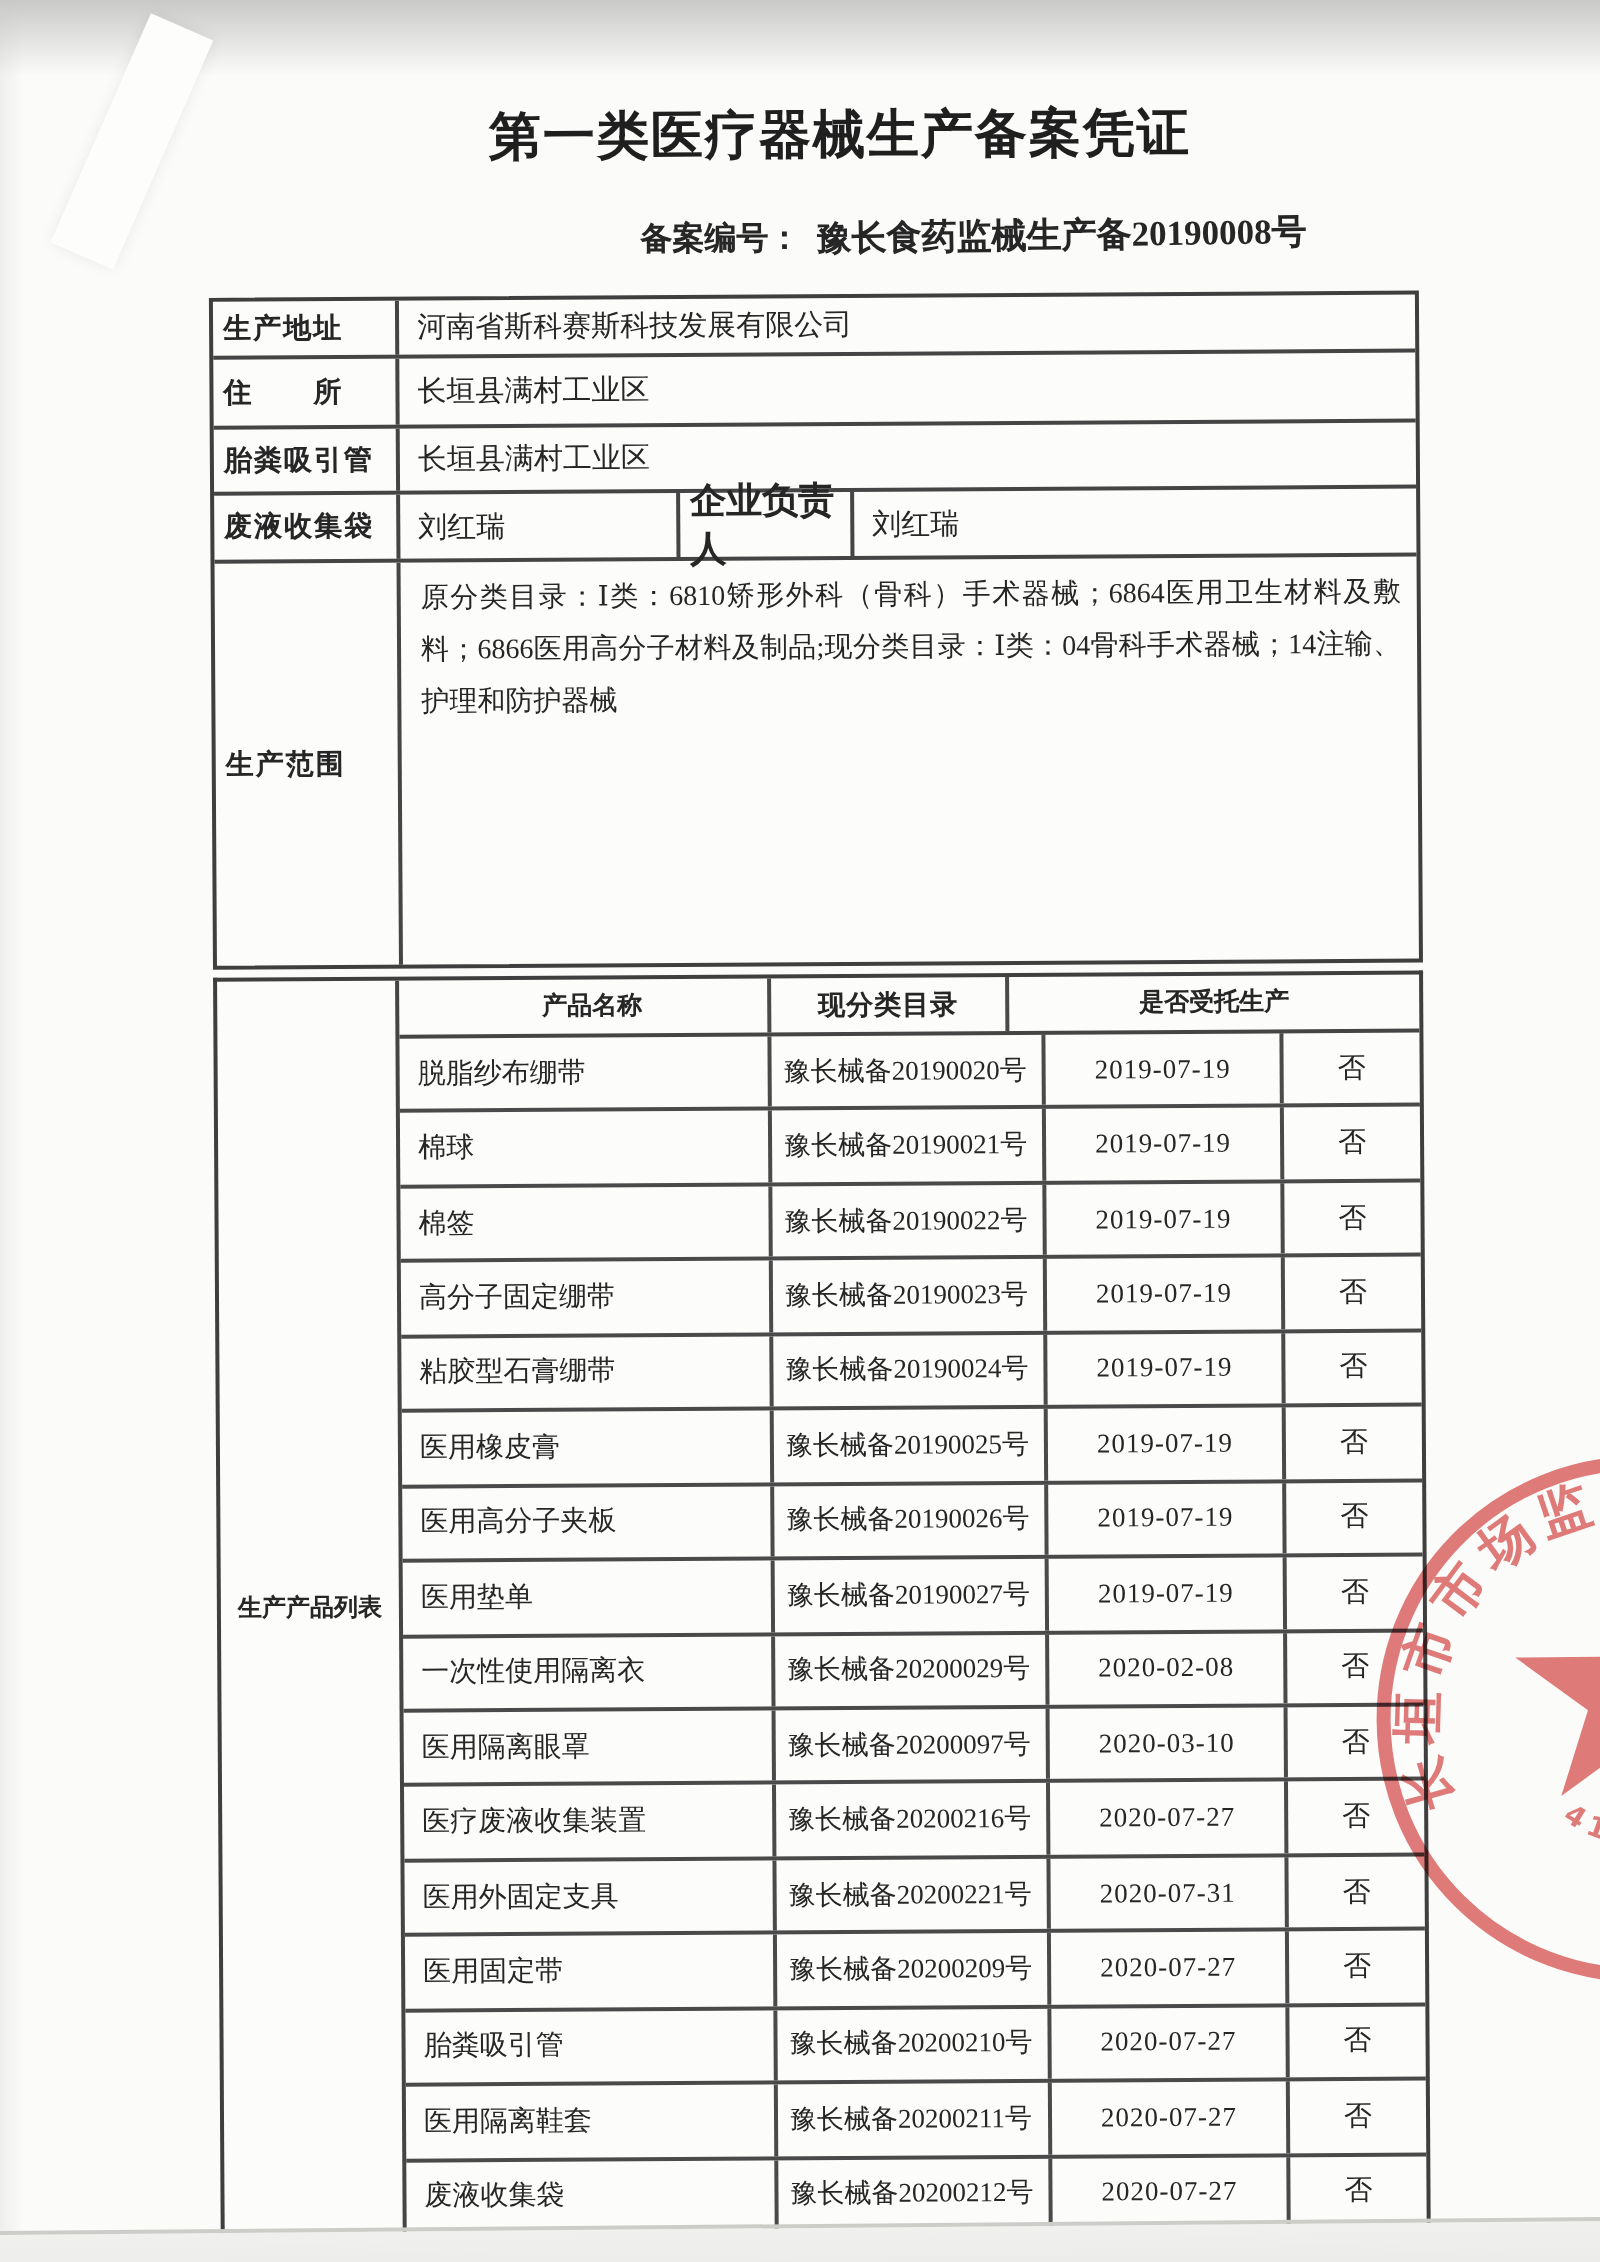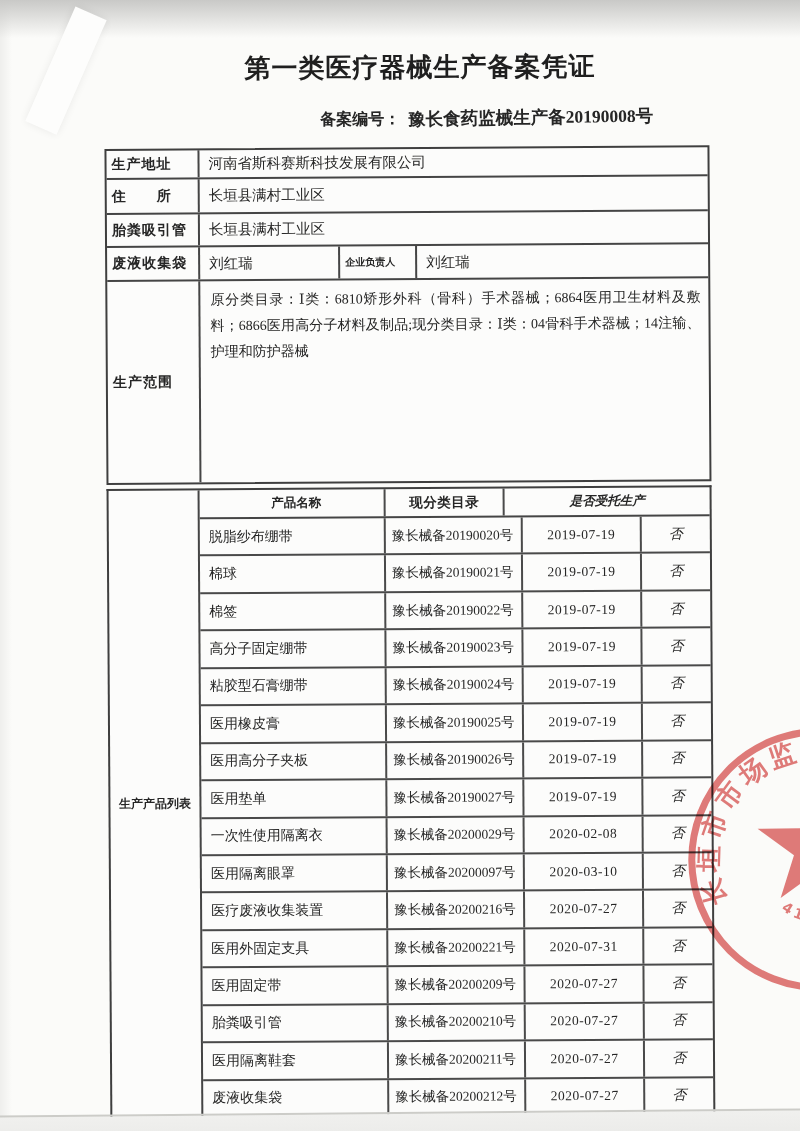--- a/index.html
+++ b/index.html
@@ -36,22 +36,22 @@
   }
   .irow{display:flex;border-bottom:2px solid #454545;box-sizing:border-box;}
   .irow:last-child{border-bottom:none;flex:1;}
   .ilabel{
     width:93px;box-sizing:border-box;border-right:2px solid #454545;
     display:flex;align-items:center;padding-left:5px;
     font-size:14px;font-weight:600;letter-spacing:1px;
   }
   .ivalue{flex:1;display:flex;align-items:center;padding-left:9px;font-size:14.5px;}
   .w-val1{flex:none;width:140px;box-sizing:border-box;border-right:2px solid #454545;}
-  .w-lab2{flex:none;width:77px;box-sizing:border-box;border-right:2px solid #454545;
-    display:flex;align-items:center;padding-left:5px;font-size:10px;font-weight:600;}
+  .w-lab2{flex:none;width:87px;box-sizing:border-box;border-right:2px solid #454545;
+    display:flex;align-items:center;padding-left:5px;font-size:18px;font-weight:600;}
   .scope-row .ilabel{align-items:center;}
   .scope-val{
     display:block;padding:6px 8px 0 10px;font-size:14px;line-height:26px;
     text-align:justify;
   }
 
   
   .product-table{
     position:absolute;left:107px;top:487px;width:605px;height:628px;
     border:2px solid #3f3f3f;border-bottom:none;box-sizing:border-box;display:flex;
@@ -65,21 +65,21 @@
   .pmain{flex:1;display:flex;flex-direction:column;}
   .phead{display:flex;height:29px;border-bottom:2px solid #454545;box-sizing:border-box;}
   .ph{display:flex;align-items:center;justify-content:center;font-size:12.5px;font-weight:600;box-sizing:border-box;}
   .prows{flex:1;display:flex;flex-direction:column;}
   .prow{flex:1;display:flex;border-bottom:2px solid #4a4a4a;box-sizing:border-box;}
   .prow:last-child{border-bottom:none;}
   .pc{display:flex;align-items:center;box-sizing:border-box;font-size:14px;}
   .c-name{width:186px;border-right:2px solid #4a4a4a;padding-left:9px;}
   .c-reg{width:137px;border-right:2px solid #4a4a4a;padding-left:6px;font-size:13.5px;}
   .c-date{width:119px;border-right:2px solid #4a4a4a;justify-content:center;font-size:13.5px;letter-spacing:.5px;}
-  .c-consign{flex:1;justify-content:center;font-style:italic;}
+  .c-consign{flex:1;justify-content:center;}
 
   
   .stamp{position:absolute;left:673px;top:717px;width:290px;height:290px;
     opacity:.85;mix-blend-mode:multiply;}
 
   
   .paper-edge{
     position:absolute;left:-12px;top:1112px;width:830px;height:40px;
     background:linear-gradient(180deg,#f0f0ee,#e7e7e5);
     border-top:2px solid #ccccc8;transform:rotate(-0.5deg);

